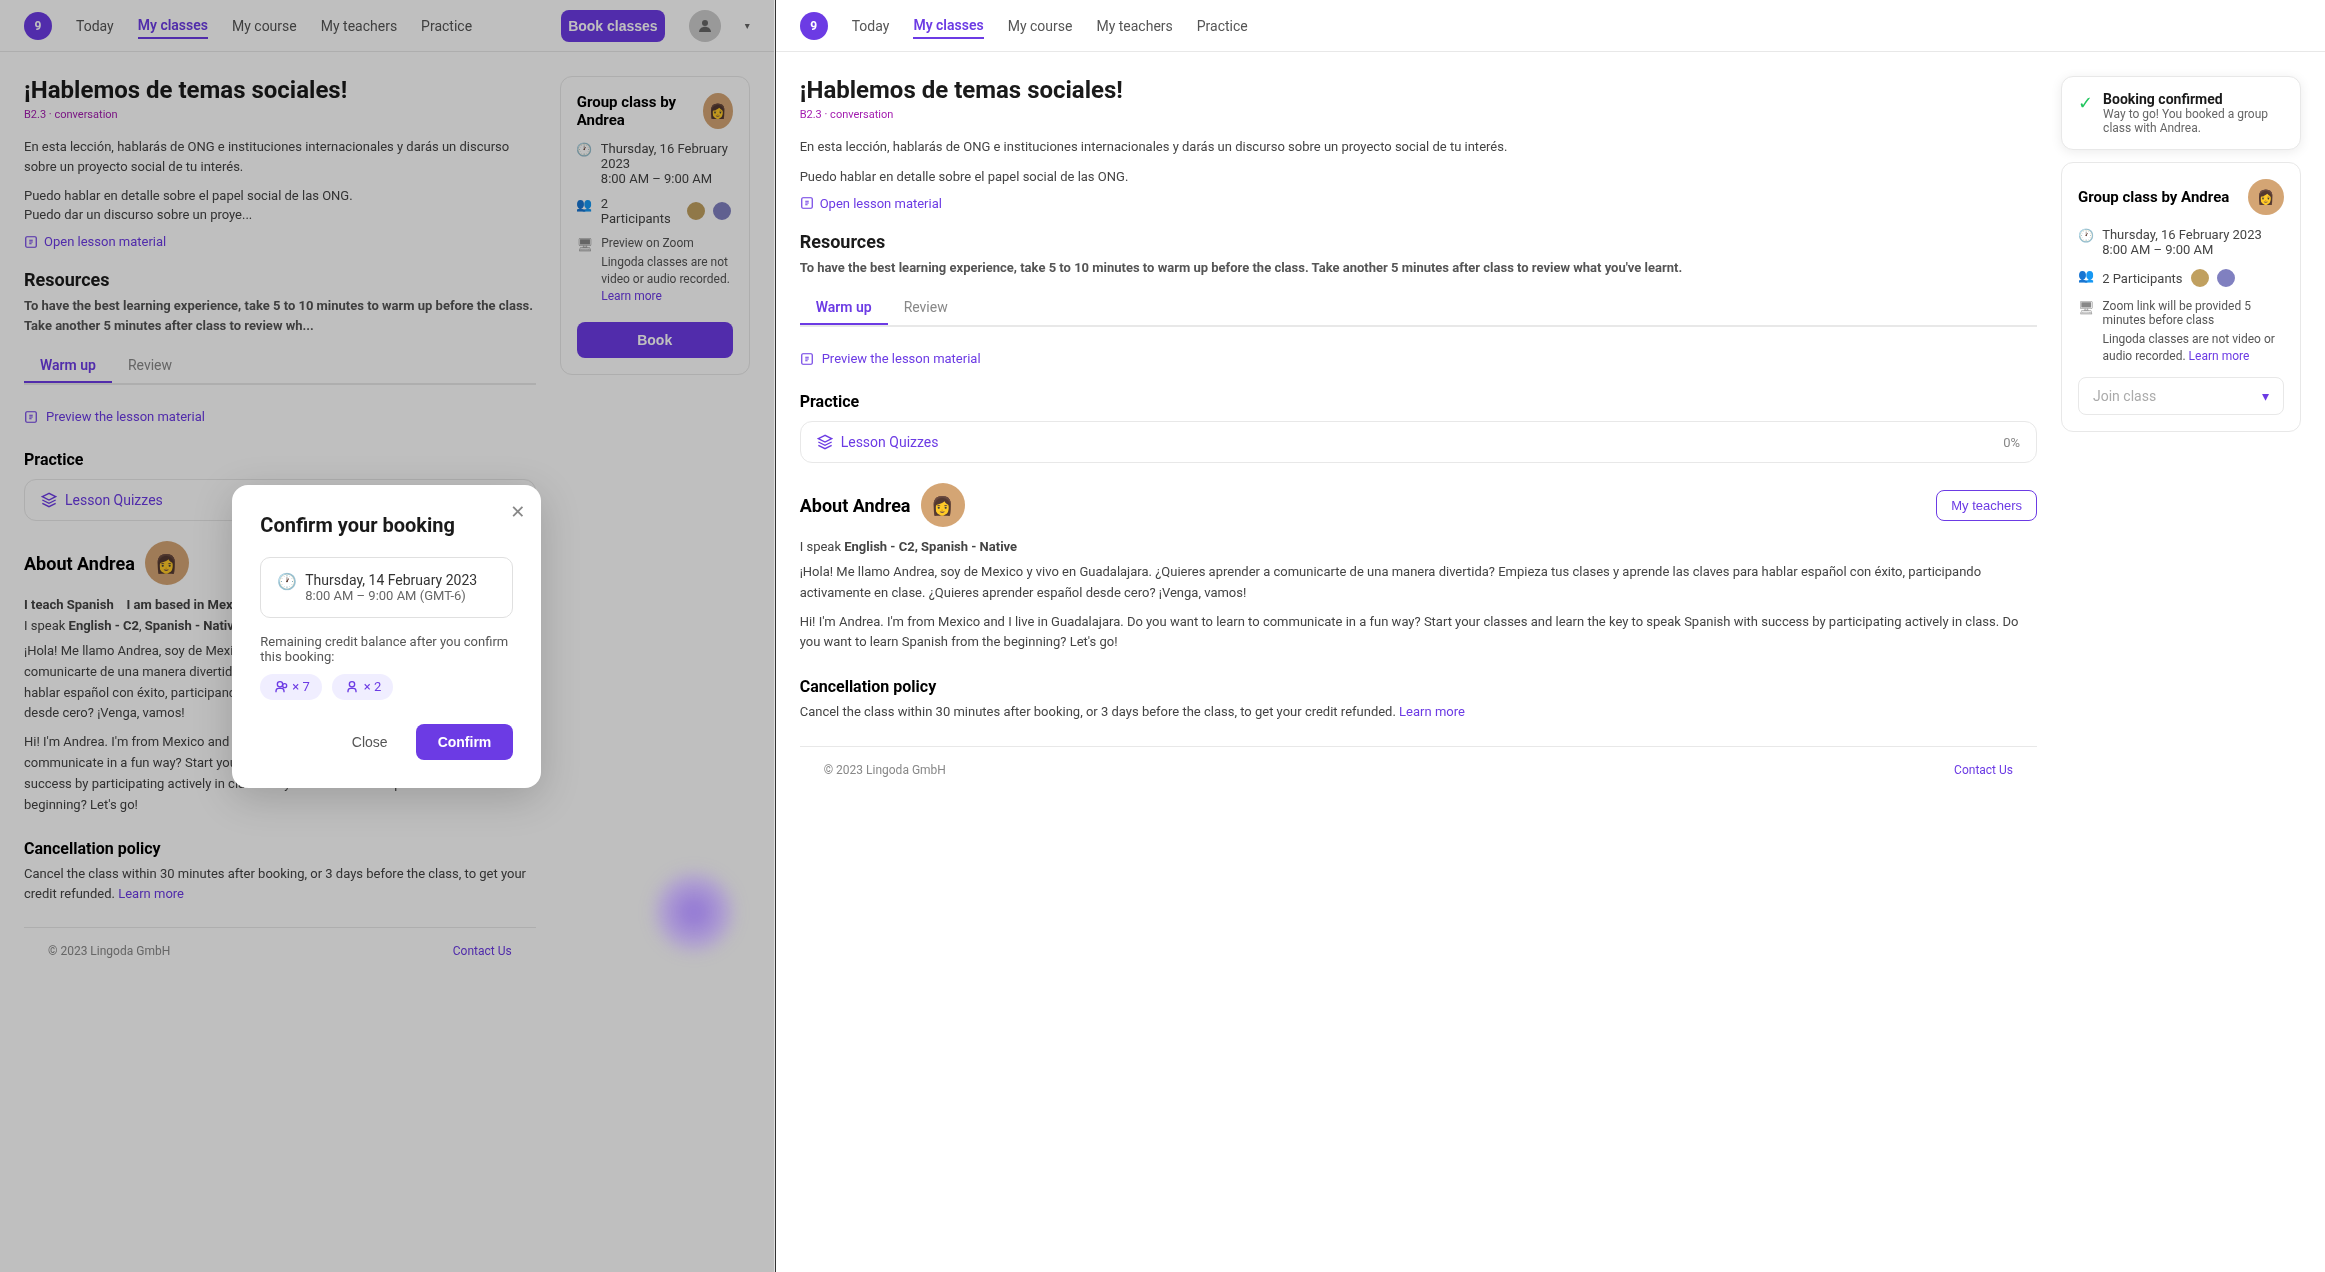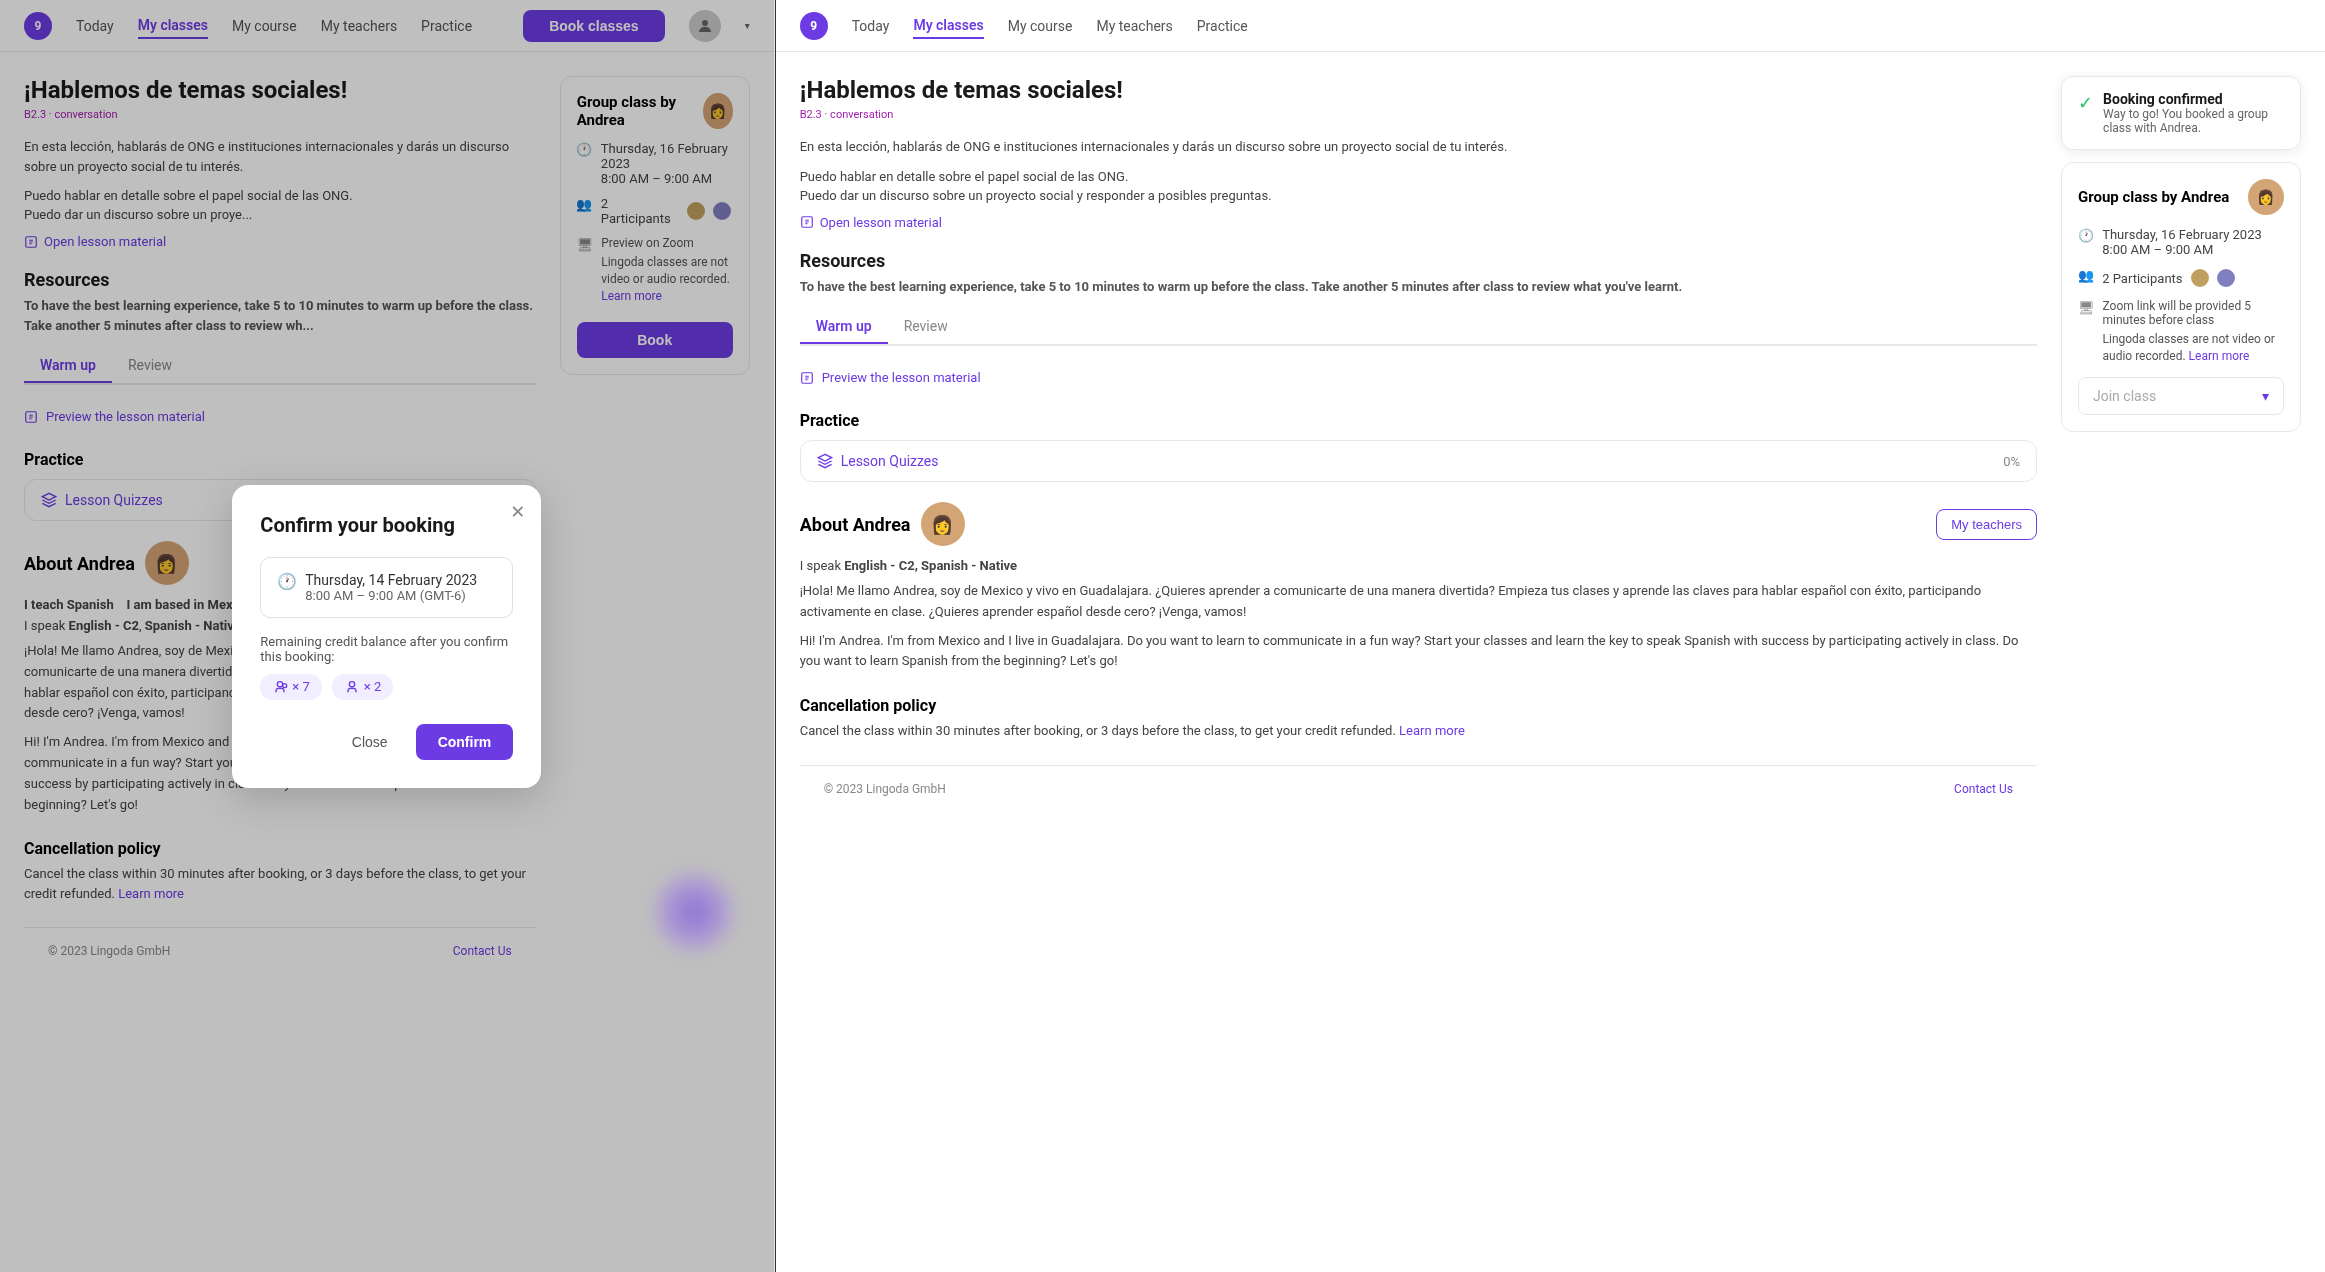--- a/index.html
+++ b/index.html
@@ -8,21 +8,21 @@
     
     .panel { width: 775px; background: #fff; position: relative; overflow: hidden; border-right: 1px solid #e0e0e0; }
     .panel-right { width: 1550px; background: #fff; position: relative; }
 
     
     .nav { display: flex; align-items: center; padding: 0 24px; height: 52px; border-bottom: 1px solid #e8e8e8; gap: 24px; }
     .nav-logo { width: 28px; height: 28px; background: #6c3be4; border-radius: 50%; display: flex; align-items: center; justify-content: center; color: white; font-weight: bold; font-size: 12px; flex-shrink: 0; }
     .nav-item { font-size: 14px; color: #555; cursor: pointer; padding: 4px 0; }
     .nav-item.active { color: #6c3be4; border-bottom: 2px solid #6c3be4; font-weight: 600; }
     .nav-spacer { flex: 1; }
-    .book-classes-btn { background: #6c3be4; color: white; border: none; border-radius: 8px; padding: 8px 26px; font-size: 14px; font-weight: 600; cursor: pointer; }
+    .book-classes-btn { background: #6c3be4; color: white; border: none; border-radius: 8px; padding: 8px 7px; font-size: 14px; font-weight: 600; cursor: pointer; }
     .avatar-circle { width: 32px; height: 32px; border-radius: 50%; background: #ccc; display: flex; align-items: center; justify-content: center; cursor: pointer; }
     .chevron { font-size: 10px; color: #666; cursor: pointer; }
 
     
     .lesson-title { font-size: 24px; font-weight: 700; color: #1a1a1a; margin-bottom: 4px; }
     .lesson-level { font-size: 11px; color: #a21caf; margin-bottom: 16px; }
     .lesson-desc { font-size: 13px; color: #444; line-height: 1.5; margin-bottom: 12px; }
     .lesson-points { margin-bottom: 12px; }
     .lesson-point { font-size: 13px; color: #444; margin-bottom: 4px; }
     .lesson-point::before { content: ''; }
@@ -314,21 +314,20 @@
   </nav>
 
   <div style="padding: 24px; display: flex; gap: 24px;">
 
     <div style="flex: 1;">
       <div class="lesson-title">¡Hablemos de temas sociales!</div>
       <div class="lesson-level">B2.3 · conversation</div>
       <div class="lesson-desc">En esta lección, hablarás de ONG e instituciones internacionales y darás un discurso sobre un proyecto social de tu interés.</div>
       <div class="lesson-points">
         <div class="lesson-point">Puedo hablar en detalle sobre el papel social de las ONG.</div>
-        <div class="lesson-point">Puedo dar un discurso sobre un proyecto social y responder a posibles preguntas.</div>
       </div>
       <div class="open-material">
         <svg width="14" height="14" viewBox="0 0 24 24" fill="none" stroke="#6c3be4" stroke-width="2">
             <rect x="3" y="3" width="18" height="18" rx="2"></rect>
             <path d="M9 9h6M9 12h6M9 15h4"></path>
           </svg>
         <span>Open lesson material</span>
       </div>
 
       <div class="section-title">Resources</div>

